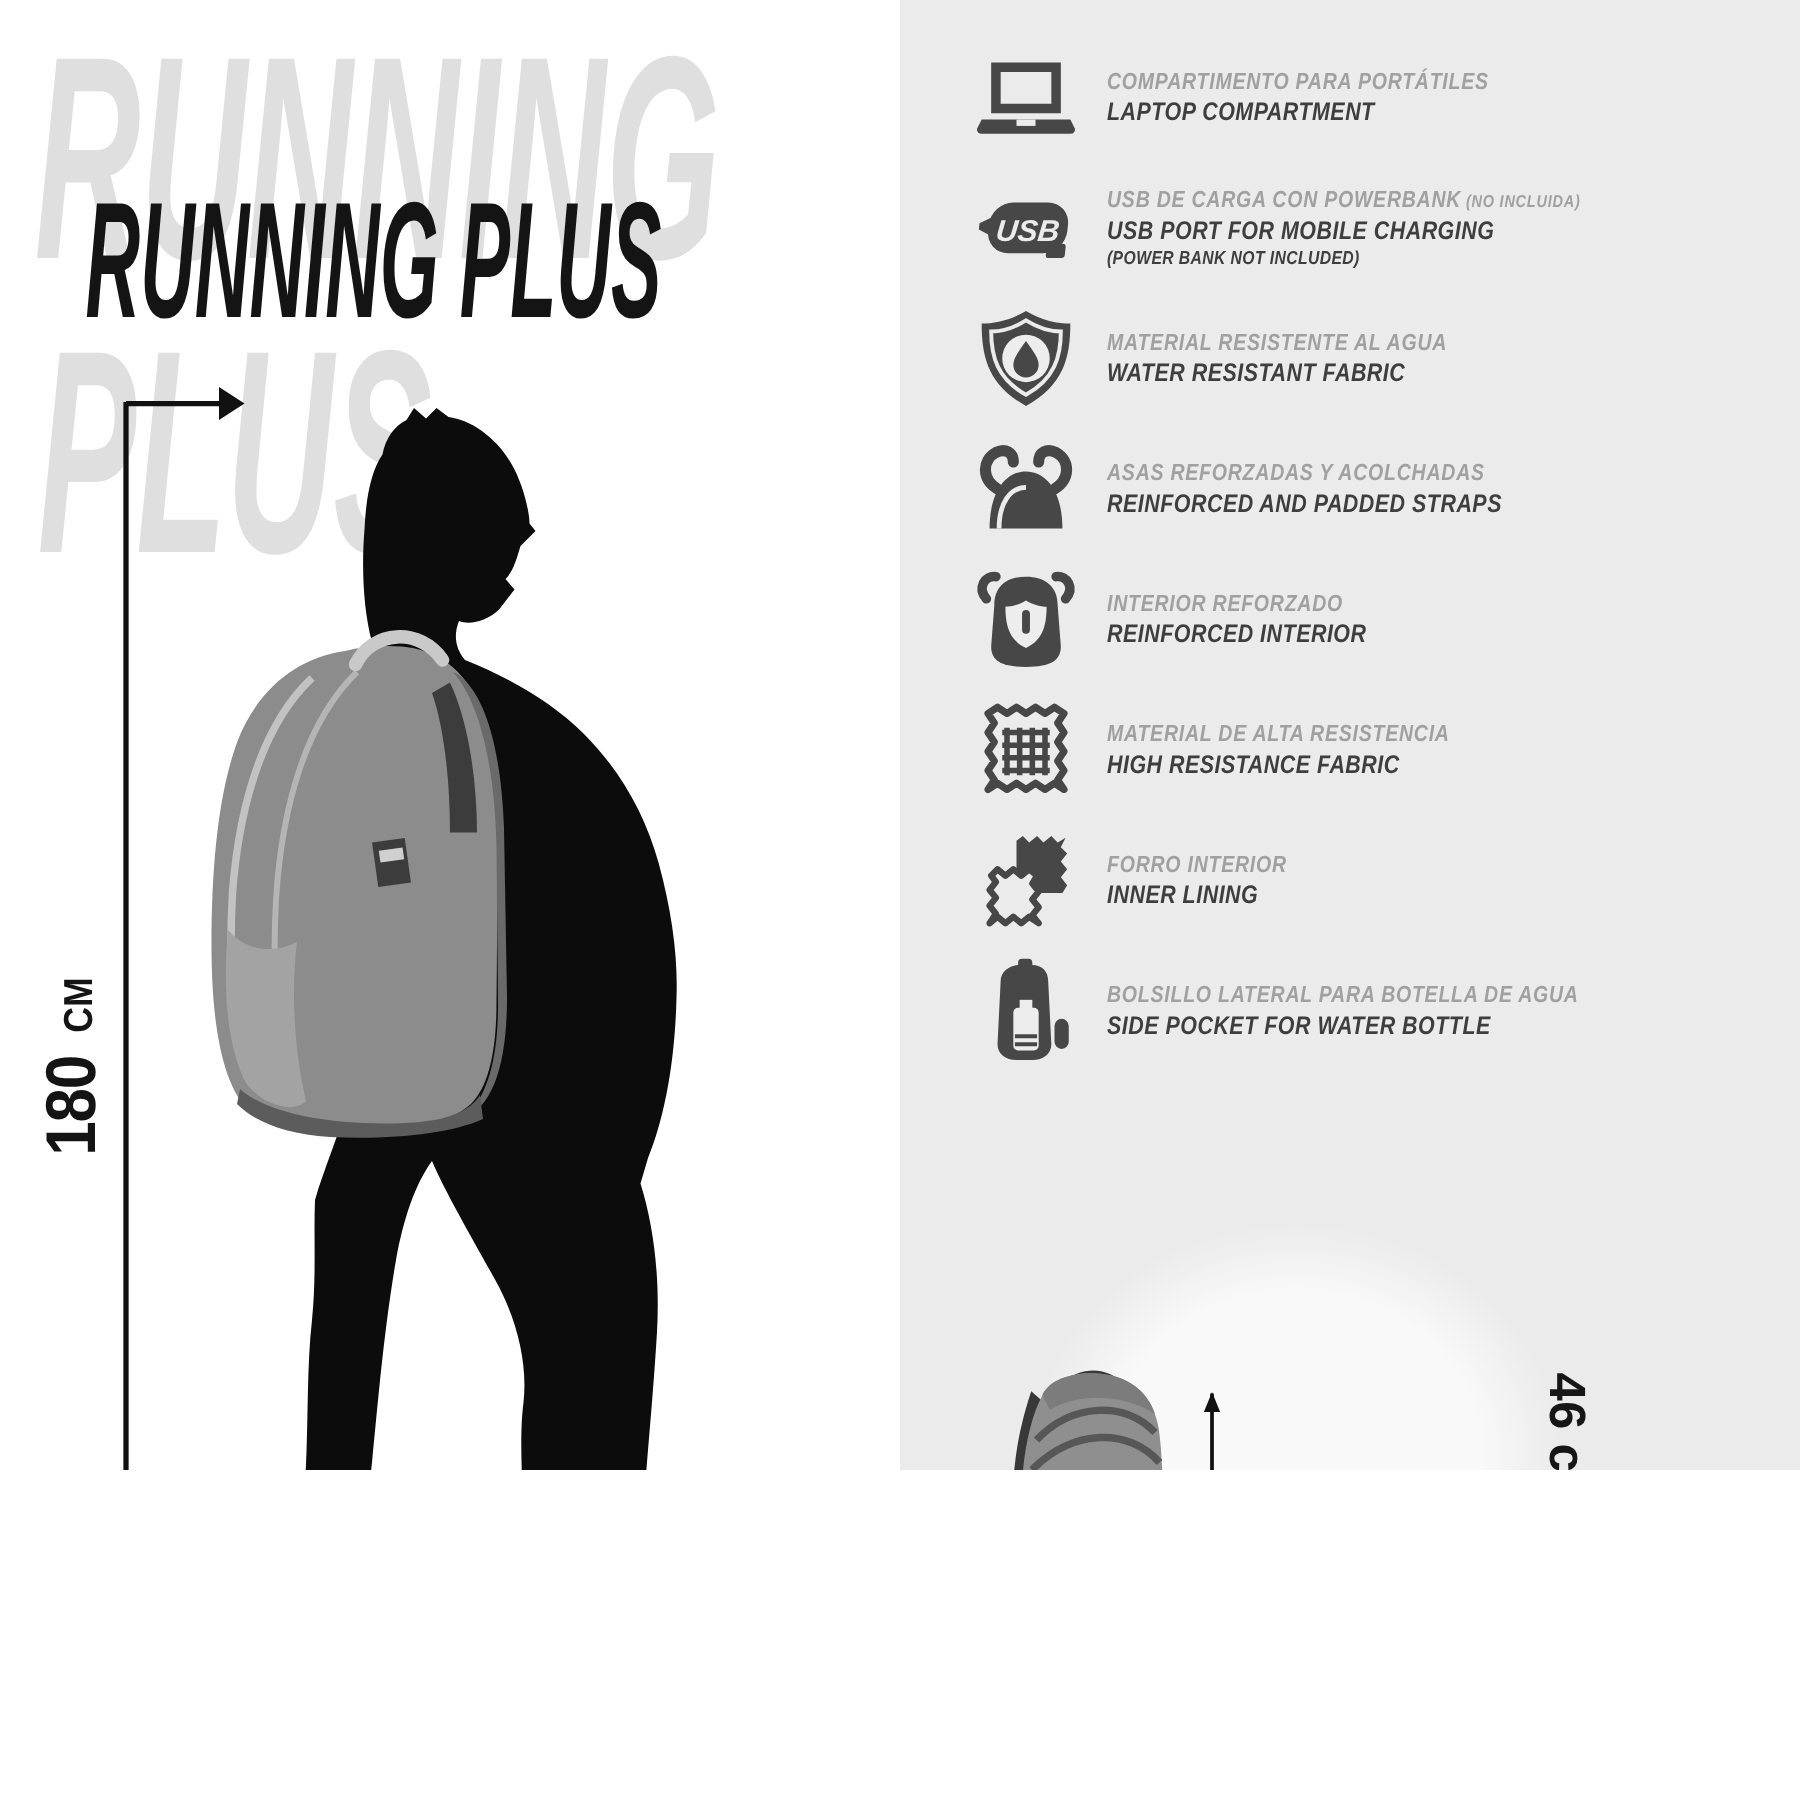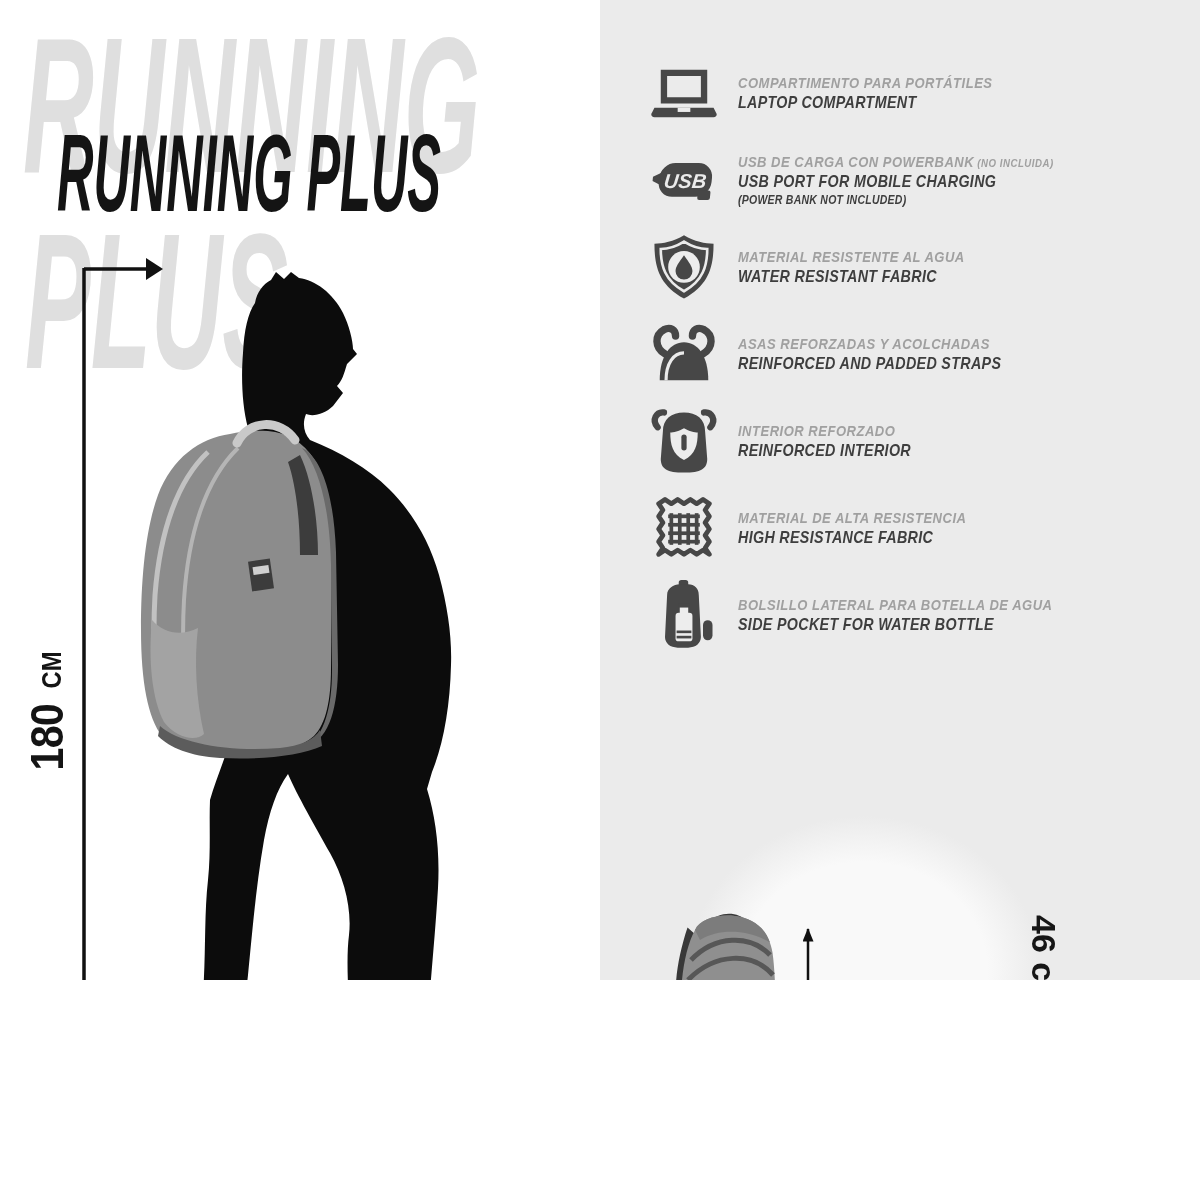--- a/index.html
+++ b/index.html
@@ -3,21 +3,21 @@
 <meta charset="utf-8">
 <style>
   html,body{margin:0;padding:0;}
   body{width:1200px;height:1200px;font-family:"Liberation Sans",sans-serif;background:#fff;}
   .canvas{position:relative;width:1200px;height:980px;overflow:hidden;background:#ffffff;}
 
   
   .right-panel{position:absolute;left:600px;top:0;width:600px;height:1200px;background:#ebebeb;}
 
   
-  .features{position:absolute;left:600px;top:50px;width:600px;}
+  .features{position:absolute;left:600px;top:22px;width:600px;}
   .feat-row{display:flex;align-items:center;height:87px;}
   .feat-icon{flex:none;width:76px;height:76px;margin-left:46px;display:flex;align-items:center;justify-content:center;}
   .feat-icon svg{width:76px;height:76px;}
   .feat-text{margin-left:16px;line-height:1.22;}
   .t-es{font-weight:bold;font-style:italic;font-size:15.5px;color:#a0a0a0;letter-spacing:.6px;transform:scaleX(.84);transform-origin:0 50%;white-space:nowrap;}
   .t-es .note{font-size:11.5px;}
   .t-en{font-weight:bold;font-style:italic;font-size:17px;color:#3e3e3e;letter-spacing:.4px;transform:scaleX(.84);transform-origin:0 50%;white-space:nowrap;}
   .t-en-note{font-weight:bold;font-style:italic;font-size:12.5px;color:#3e3e3e;letter-spacing:.3px;transform:scaleX(.84);transform-origin:0 50%;white-space:nowrap;}
 
   
@@ -199,20 +199,37 @@
   </svg>
         </div>
         <div class="feat-text">
           <div class="t-es">MATERIAL DE ALTA RESISTENCIA</div>
           <div class="t-en">HIGH RESISTANCE FABRIC</div>
         </div>
       </div>
       <div class="feat-row">
         <div class="feat-icon">
           <svg viewBox="0 0 72 72">
+    <path fill="#474747" d="M30 10 L34 7 L38 11 L43 7 L47 11 L52 7 L56 11 L61 8
+      L58 14 L62 18 L58 23 L62 28 L58 33 L62 38 L59 43 L30 43 Z"></path>
+    <path fill="#ebebeb" stroke="#474747" stroke-width="4" stroke-linejoin="round" d="
+      M14 32 L18 28 L23 32 L28 28 L33 32 L38 28 L43 32
+      L40 37 L44 42 L40 47 L44 52 L40 57 L44 62
+      L38 58 L33 62 L28 58 L23 62 L18 58 L13 62
+      L17 56 L13 51 L17 46 L13 41 L17 36 Z"></path>
+  </svg>
+        </div>
+        <div class="feat-text">
+          <div class="t-es">FORRO INTERIOR</div>
+          <div class="t-en">INNER LINING</div>
+        </div>
+      </div>
+      <div class="feat-row">
+        <div class="feat-icon">
+          <svg viewBox="0 0 72 72">
     <rect x="31" y="2" width="9" height="7" rx="2.5" fill="#474747"></rect>
     <path fill="#474747" d="M20 16 C20 10 26 6 32 6 L40 6 C46 6 50 10 50 16 L52 56
       C52 62 47 66 40 66 L30 66 C23 66 18 62 18 56 Z"></path>
     <rect x="54" y="40" width="9" height="19" rx="4.5" fill="#474747"></rect>
     <path fill="#ededed" d="M32 26 h8 v8 h-8 z"></path>
     <rect x="28" y="33" width="16" height="27" rx="3" fill="#ededed"></rect>
     <line x1="29" y1="51" x2="43" y2="51" stroke="#474747" stroke-width="2.5"></line>
     <line x1="29" y1="56" x2="43" y2="56" stroke="#474747" stroke-width="2.5"></line>
     <rect x="31" y="24" width="10" height="4" fill="#474747"></rect>
   </svg>

